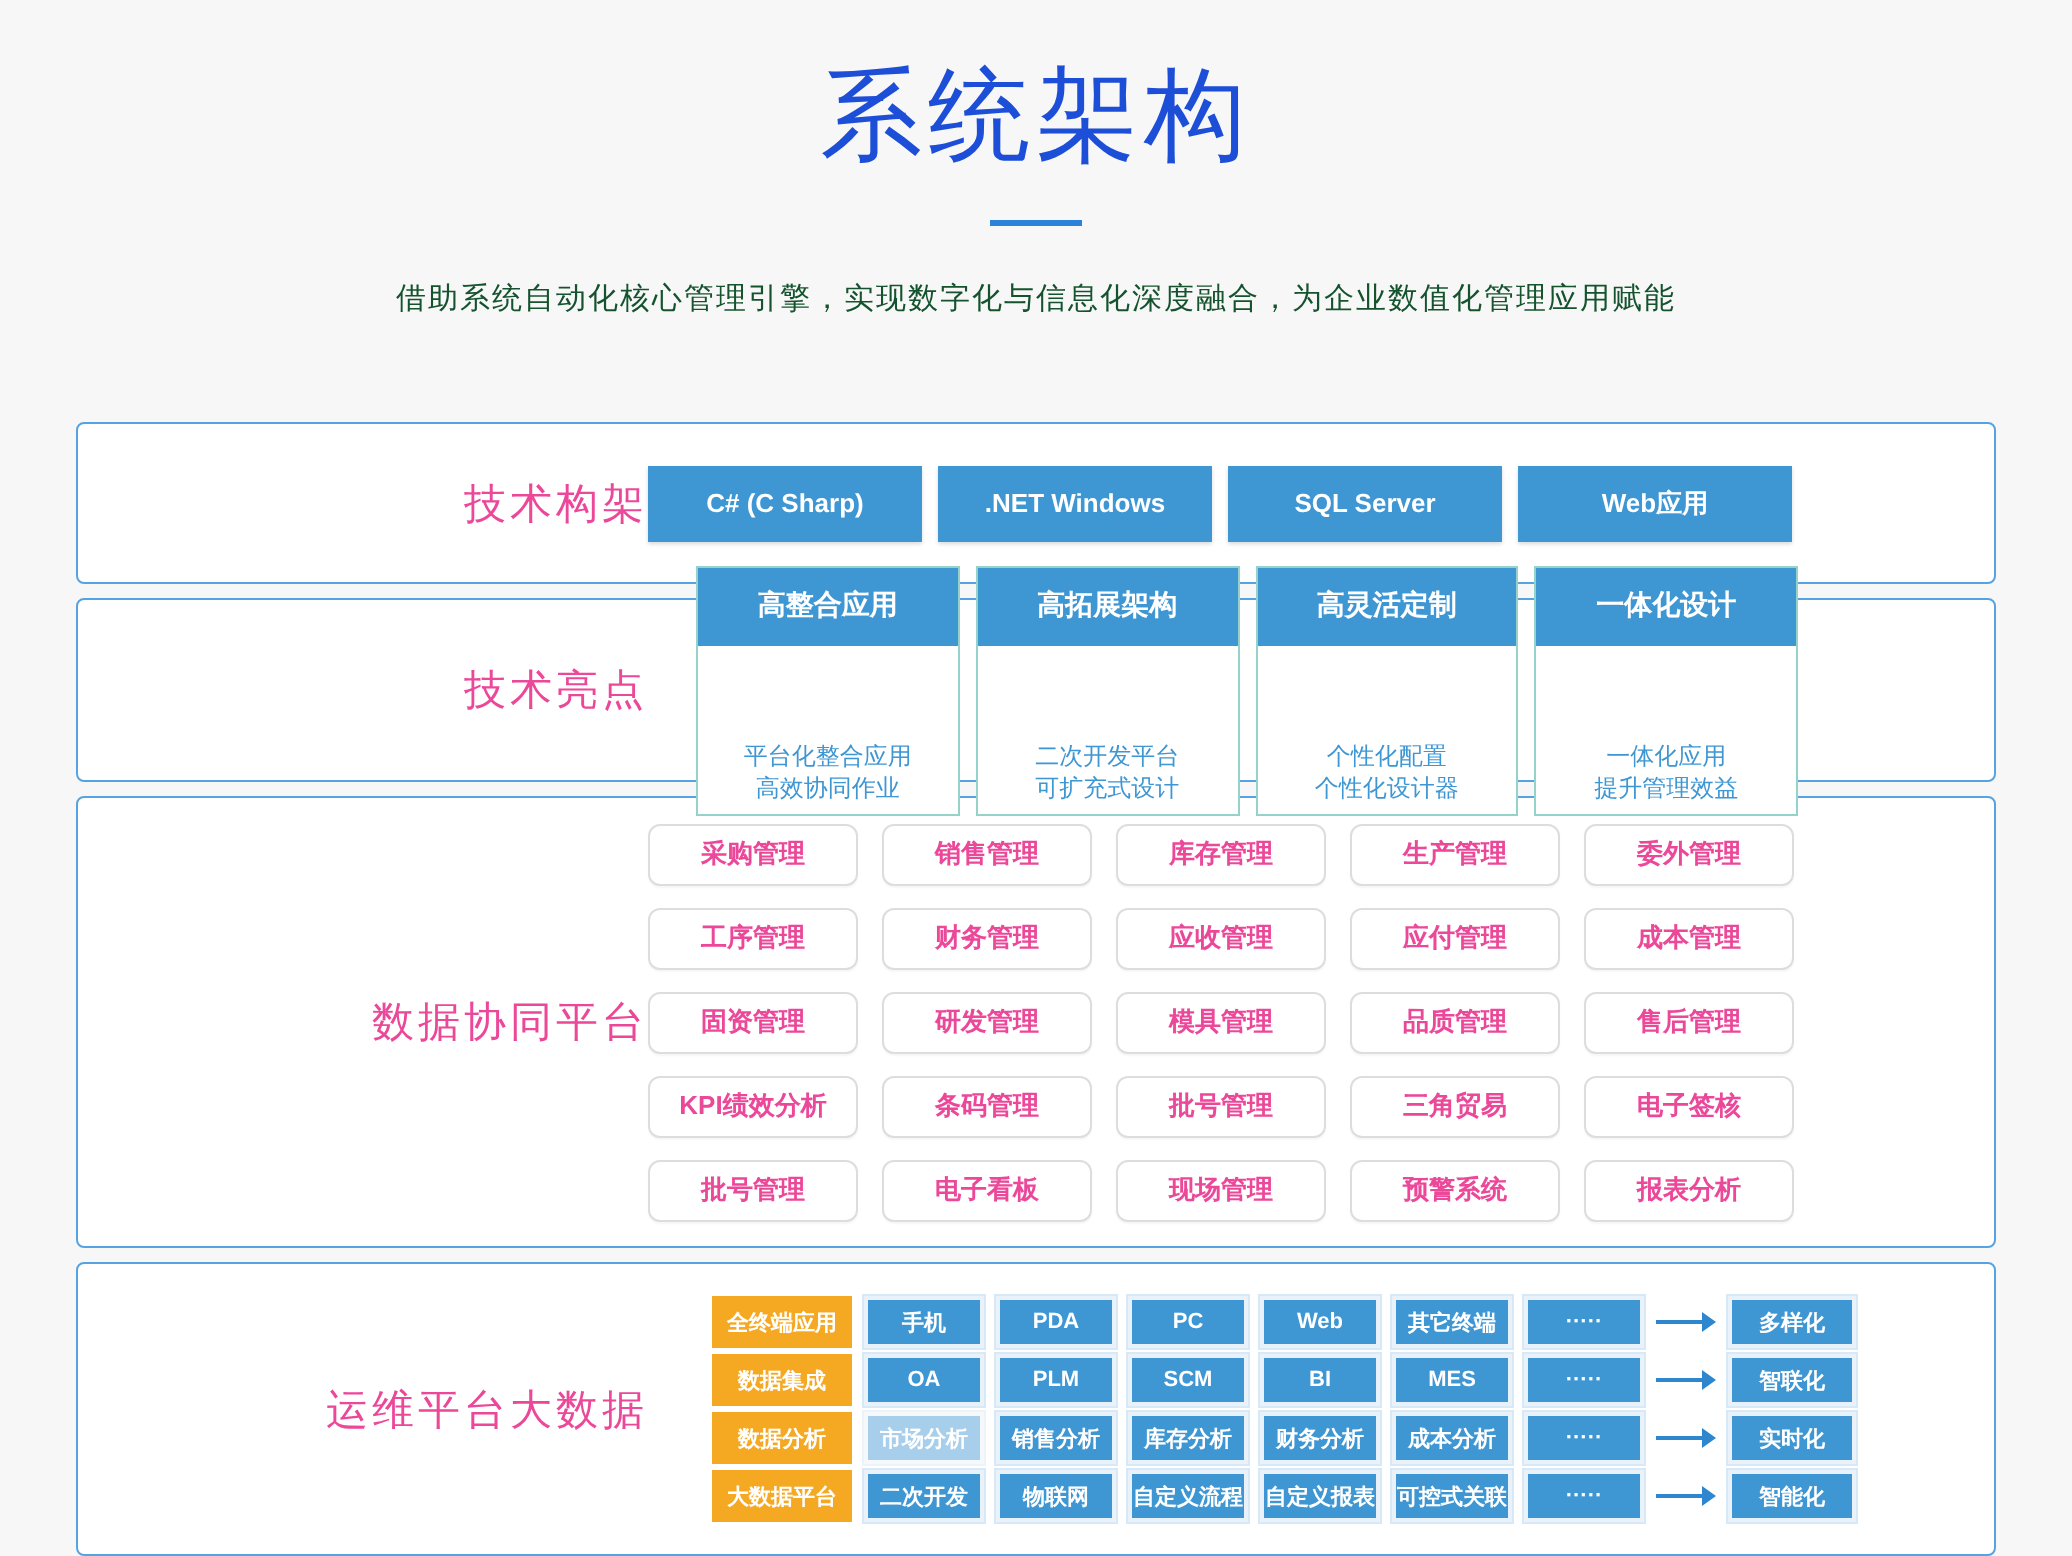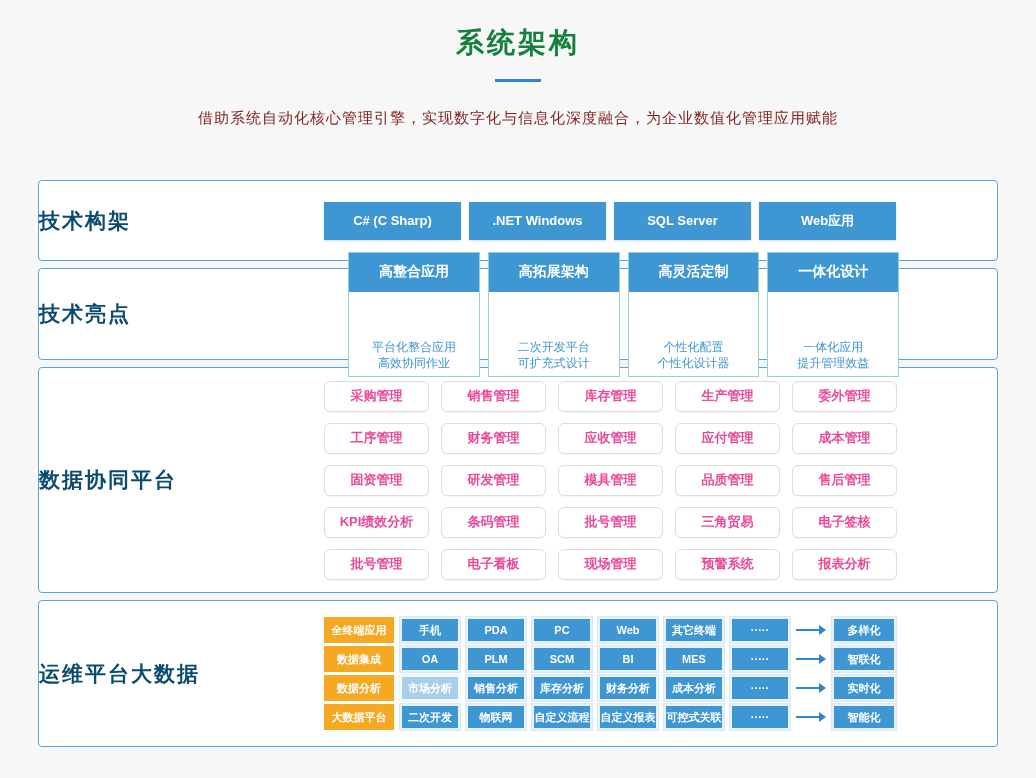--- a/index.html
+++ b/index.html
@@ -1,28 +1,28 @@
 <!DOCTYPE html>
 <html><head>
 <meta charset="utf-8">
 <style>
   * { box-sizing: border-box; }
   body { margin:0; background:#f7f7f7; font-family:"Liberation Sans", sans-serif; }
   .page { width:1036px; height:778px; background:#f7f7f7; overflow:hidden; }
 
   header { text-align:center; padding-top:24px; }
-  .page-title { font-size:28px; color:#15803d; font-weight:700; margin:0; letter-spacing:3px; }
+  .page-title { font-size:51px; color:#1d4ed8; font-weight:400; margin:0; letter-spacing:3px; }
   .title-underline { width:46px; height:3px; background:#2b82d9; margin:17px auto 0; }
-  .page-subtitle { font-size:15px; color:#7f1d1d; margin:27px 0 0; letter-spacing:1px; }
+  .page-subtitle { font-size:15px; color:#14532d; margin:27px 0 0; letter-spacing:1px; }
 
   .panel { width:960px; margin:0 auto 7px; background:#fff; border:1px solid #55a3e3;
            border-radius:4px; display:flex; align-items:center; }
   .panel-first { margin-top:52px; }
-  .panel-label { width:285px; text-align:left; color:#0c4a6e; font-size:21px;
-                 font-weight:700; letter-spacing:2px; flex:none; }
+  .panel-label { width:285px; text-align:right; color:#ec4899; font-size:21px;
+                 font-weight:400; letter-spacing:2px; flex:none; }
   .panel-content { width:575px; flex:none; }
 
   
   .p-tech { height:81px; }
   .btn-row { display:flex; gap:8px; }
   .btn-solid { width:137px; height:38px; background:#3e96d3; color:#fff; font-size:13px;
                font-weight:700; display:flex; align-items:center; justify-content:center;
                text-align:center; box-shadow:0 1px 2px rgba(0,0,0,.15); }
 
   
@@ -35,21 +35,21 @@
 
   
   .p-modules { height:226px; }
   .module-grid { display:grid; grid-template-columns:repeat(5,105px); column-gap:12px; row-gap:11px; }
   .chip { height:31px; background:#fff; border:1px solid #ddd; border-radius:6px; color:#ec4899;
           font-size:13px; font-weight:700; display:flex; align-items:center; justify-content:center;
           box-shadow:0 1px 1px rgba(0,0,0,.04); }
 
   
   .p-ops { height:147px; }
-  .ops-rows { display:flex; flex-direction:column; gap:3px; }
+  .ops-rows { display:flex; flex-direction:column; gap:3px;margin-left:32px; }
   .ops-row { display:flex; align-items:center; gap:6px; }
   .ops-cat { width:70px; height:26px; background:#f5a822; color:#fff; font-size:11px; font-weight:700;
              display:flex; align-items:center; justify-content:center; }
   .ops-item { width:60px; height:26px; background:#3e96d3; border:2px solid #e9f2fa; color:#fff;
               font-size:11px; font-weight:700; display:flex; align-items:center; justify-content:center;
               box-shadow:0 0 0 1px #d7e8f6; white-space:nowrap; overflow:hidden; }
   .ops-item.faded { opacity:.45; }
   .ops-arrow { width:30px; display:flex; align-items:center; flex:none; }
   .arrow-line { flex:1; height:2px; background:#2e86cf; }
   .arrow-head { width:0; height:0; border-left:7px solid #2e86cf;

